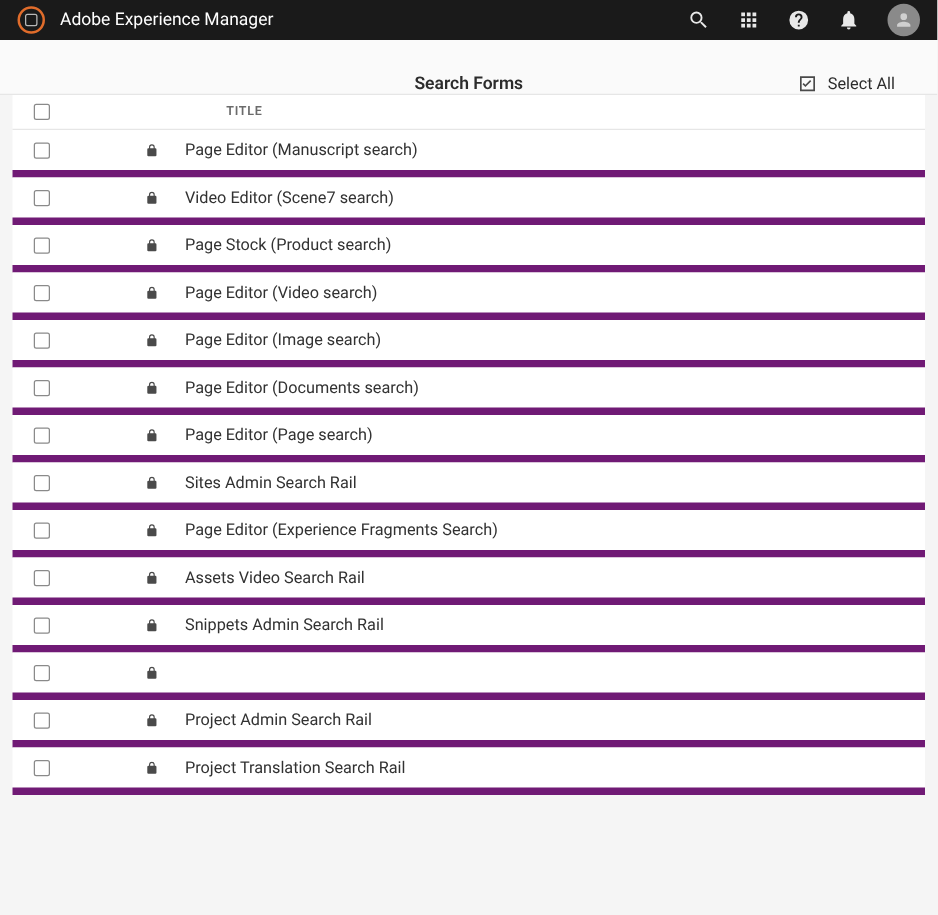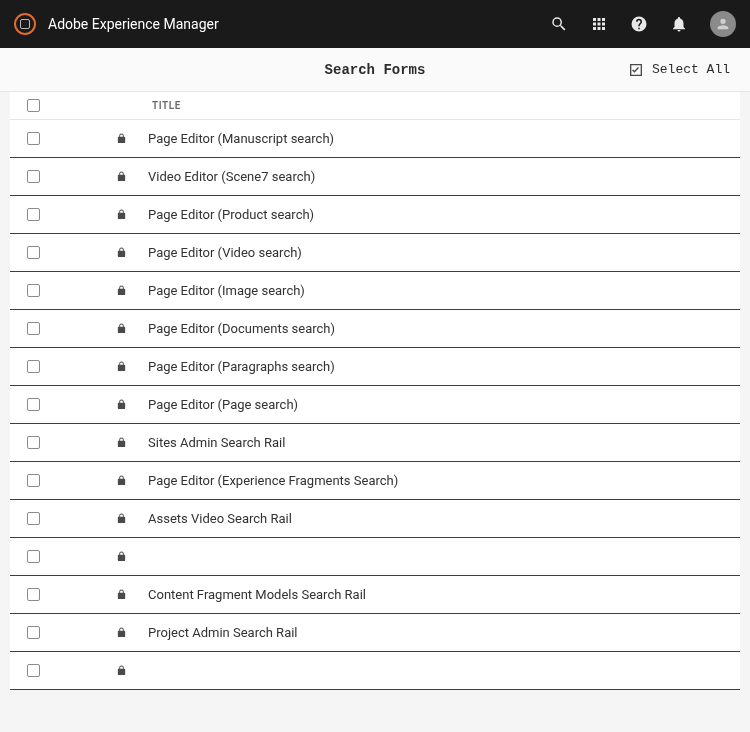--- a/index.html
+++ b/index.html
@@ -1,36 +1,36 @@
 <!DOCTYPE html>
 <html><head>
 <meta charset="utf-8">
 <style>
 * { margin:0; padding:0; box-sizing:border-box; }
 body { font-family:-apple-system,BlinkMacSystemFont,"Segoe UI",Roboto,Arial,sans-serif; font-size:13px; color:#333; background:#f5f5f5; width:750px; }
-.topbar { background:#1a1a1a; height:48px; display:flex; align-items:center; padding:0 14px; color:#fff; }
+.topbar { background:#1a1a1a; height:32px; display:flex; align-items:center; padding:0 14px; color:#fff; }
 .logo-ring { width:22px; height:22px; border:2px solid #e06c2b; border-radius:50%; display:inline-flex; align-items:center; justify-content:center; margin-right:12px; }
 .logo-inner { width:10px; height:10px; border:1.5px solid #b8b8b8; border-radius:2px; }
 .app-title { font-size:14px; font-weight:400; flex:0 0 auto; }
 .spacer { flex:1; }
 .topbar-icons { display:flex; align-items:center; gap:22px; }
 .top-ico { width:18px; height:18px; fill:#e8e8e8; color:#e8e8e8; cursor:pointer; }
 .avatar { width:26px; height:26px; border-radius:50%; background:#8a8a8a; display:flex; align-items:center; justify-content:center; cursor:pointer; }
 .avatar svg { width:16px; height:16px; fill:#cfcfcf; }
-.subbar { background:#fafafa; border-bottom:1px solid #e6e6e6; height:44px; display:flex; align-items:center; position:relative;font-family:Liberation Mono, monospace; }
+.subbar { background:#fafafa; border-bottom:1px solid #e6e6e6; height:44px; display:flex; align-items:flex-end; position:relative; }
 .page-title { position:absolute; left:50%; transform:translateX(-50%); font-size:14px; font-weight:600; color:#2c2c2c; }
-.select-all { margin-left:auto; margin-right:20px; display:flex; align-items:center; gap:8px; font-size:13px; color:#2c2c2c; cursor:pointer; }
+.select-all { margin-left:auto; margin-right:34px; display:flex; align-items:center; gap:8px; font-size:13px; color:#2c2c2c; cursor:pointer; }
 .select-all svg { width:16px; height:16px; }
 .colhdr { height:28px; background:#fff; border-bottom:1px solid #e6e6e6; display:flex; align-items:center; margin:0 10px; }
 .chk-cell { width:46px; display:flex; justify-content:center; }
 .icon-cell { width:96px; }
 .title-cell { flex:1; }
-.hdr-label { font-size:10px; font-weight:600; letter-spacing:0.06em; color:#6b6b6b; text-transform:uppercase; }
+.hdr-label { font-size:10px; font-weight:600; letter-spacing:0.06em; color:#6b6b6b; text-transform:uppercase;margin-left:29px; }
 .rows { margin:0 10px; }
-.row { height:38px; background:#fff; border-bottom:1px solid #701a75; display:flex; align-items:center; cursor:pointer; }
+.row { height:38px; background:#fff; border-bottom:6px solid #701a75; display:flex; align-items:center; cursor:pointer; }
 .chkbox { width:13px; height:13px; border:1.5px solid #8a8a8a; border-radius:2px; cursor:pointer; background:#fff; }
 .lock { width:11px; height:11px; fill:#4a4a4a; }
 .lock-wrap { width:30px; display:flex; justify-content:flex-start; padding-left:4px; }
 .row-title { font-size:13px; color:#323232; }
 .chk-col { width:46px; display:flex; justify-content:center; }
 .gap-col { width:92px; display:flex; justify-content:flex-end; padding-right:6px; }
 </style>
 </head>
 <body>
 
@@ -111,21 +111,21 @@
       <div class="chk-col">
         <span class="chkbox"></span>
       </div>
       <div class="gap-col">
         <span class="lock-wrap">
           <svg class="lock" viewBox="0 0 24 24">
             <path d="M18 8h-1V6a5 5 0 0 0-10 0v2H6a2 2 0 0 0-2 2v10a2 2 0 0 0 2 2h12a2 2 0 0 0 2-2V10a2 2 0 0 0-2-2zM9 6a3 3 0 0 1 6 0v2H9V6z"></path>
           </svg>
         </span>
       </div>
-      <div class="title-cell"><span class="row-title">Page Editor (Product search)</span></div>
+      <div class="title-cell"><span class="row-title">Page Stock (Product search)</span></div>
     </div>
     <div class="row">
       <div class="chk-col">
         <span class="chkbox"></span>
       </div>
       <div class="gap-col">
         <span class="lock-wrap">
           <svg class="lock" viewBox="0 0 24 24">
             <path d="M18 8h-1V6a5 5 0 0 0-10 0v2H6a2 2 0 0 0-2 2v10a2 2 0 0 0 2 2h12a2 2 0 0 0 2-2V10a2 2 0 0 0-2-2zM9 6a3 3 0 0 1 6 0v2H9V6z"></path>
           </svg>
@@ -163,33 +163,20 @@
       <div class="chk-col">
         <span class="chkbox"></span>
       </div>
       <div class="gap-col">
         <span class="lock-wrap">
           <svg class="lock" viewBox="0 0 24 24">
             <path d="M18 8h-1V6a5 5 0 0 0-10 0v2H6a2 2 0 0 0-2 2v10a2 2 0 0 0 2 2h12a2 2 0 0 0 2-2V10a2 2 0 0 0-2-2zM9 6a3 3 0 0 1 6 0v2H9V6z"></path>
           </svg>
         </span>
       </div>
-      <div class="title-cell"><span class="row-title">Page Editor (Paragraphs search)</span></div>
-    </div>
-    <div class="row">
-      <div class="chk-col">
-        <span class="chkbox"></span>
-      </div>
-      <div class="gap-col">
-        <span class="lock-wrap">
-          <svg class="lock" viewBox="0 0 24 24">
-            <path d="M18 8h-1V6a5 5 0 0 0-10 0v2H6a2 2 0 0 0-2 2v10a2 2 0 0 0 2 2h12a2 2 0 0 0 2-2V10a2 2 0 0 0-2-2zM9 6a3 3 0 0 1 6 0v2H9V6z"></path>
-          </svg>
-        </span>
-      </div>
       <div class="title-cell"><span class="row-title">Page Editor (Page search)</span></div>
     </div>
     <div class="row">
       <div class="chk-col">
         <span class="chkbox"></span>
       </div>
       <div class="gap-col">
         <span class="lock-wrap">
           <svg class="lock" viewBox="0 0 24 24">
             <path d="M18 8h-1V6a5 5 0 0 0-10 0v2H6a2 2 0 0 0-2 2v10a2 2 0 0 0 2 2h12a2 2 0 0 0 2-2V10a2 2 0 0 0-2-2zM9 6a3 3 0 0 1 6 0v2H9V6z"></path>
@@ -228,33 +215,33 @@
       <div class="chk-col">
         <span class="chkbox"></span>
       </div>
       <div class="gap-col">
         <span class="lock-wrap">
           <svg class="lock" viewBox="0 0 24 24">
             <path d="M18 8h-1V6a5 5 0 0 0-10 0v2H6a2 2 0 0 0-2 2v10a2 2 0 0 0 2 2h12a2 2 0 0 0 2-2V10a2 2 0 0 0-2-2zM9 6a3 3 0 0 1 6 0v2H9V6z"></path>
           </svg>
         </span>
       </div>
-    </div>
-    <div class="row">
-      <div class="chk-col">
-        <span class="chkbox"></span>
-      </div>
-      <div class="gap-col">
-        <span class="lock-wrap">
-          <svg class="lock" viewBox="0 0 24 24">
-            <path d="M18 8h-1V6a5 5 0 0 0-10 0v2H6a2 2 0 0 0-2 2v10a2 2 0 0 0 2 2h12a2 2 0 0 0 2-2V10a2 2 0 0 0-2-2zM9 6a3 3 0 0 1 6 0v2H9V6z"></path>
-          </svg>
-        </span>
-      </div>
-      <div class="title-cell"><span class="row-title">Content Fragment Models Search Rail</span></div>
+      <div class="title-cell"><span class="row-title">Snippets Admin Search Rail</span></div>
+    </div>
+    <div class="row">
+      <div class="chk-col">
+        <span class="chkbox"></span>
+      </div>
+      <div class="gap-col">
+        <span class="lock-wrap">
+          <svg class="lock" viewBox="0 0 24 24">
+            <path d="M18 8h-1V6a5 5 0 0 0-10 0v2H6a2 2 0 0 0-2 2v10a2 2 0 0 0 2 2h12a2 2 0 0 0 2-2V10a2 2 0 0 0-2-2zM9 6a3 3 0 0 1 6 0v2H9V6z"></path>
+          </svg>
+        </span>
+      </div>
     </div>
     <div class="row">
       <div class="chk-col">
         <span class="chkbox"></span>
       </div>
       <div class="gap-col">
         <span class="lock-wrap">
           <svg class="lock" viewBox="0 0 24 24">
             <path d="M18 8h-1V6a5 5 0 0 0-10 0v2H6a2 2 0 0 0-2 2v10a2 2 0 0 0 2 2h12a2 2 0 0 0 2-2V10a2 2 0 0 0-2-2zM9 6a3 3 0 0 1 6 0v2H9V6z"></path>
           </svg>
@@ -266,14 +253,15 @@
       <div class="chk-col">
         <span class="chkbox"></span>
       </div>
       <div class="gap-col">
         <span class="lock-wrap">
           <svg class="lock" viewBox="0 0 24 24">
             <path d="M18 8h-1V6a5 5 0 0 0-10 0v2H6a2 2 0 0 0-2 2v10a2 2 0 0 0 2 2h12a2 2 0 0 0 2-2V10a2 2 0 0 0-2-2zM9 6a3 3 0 0 1 6 0v2H9V6z"></path>
           </svg>
         </span>
       </div>
+      <div class="title-cell"><span class="row-title">Project Translation Search Rail</span></div>
     </div>
   </div>
 
 </body></html>

